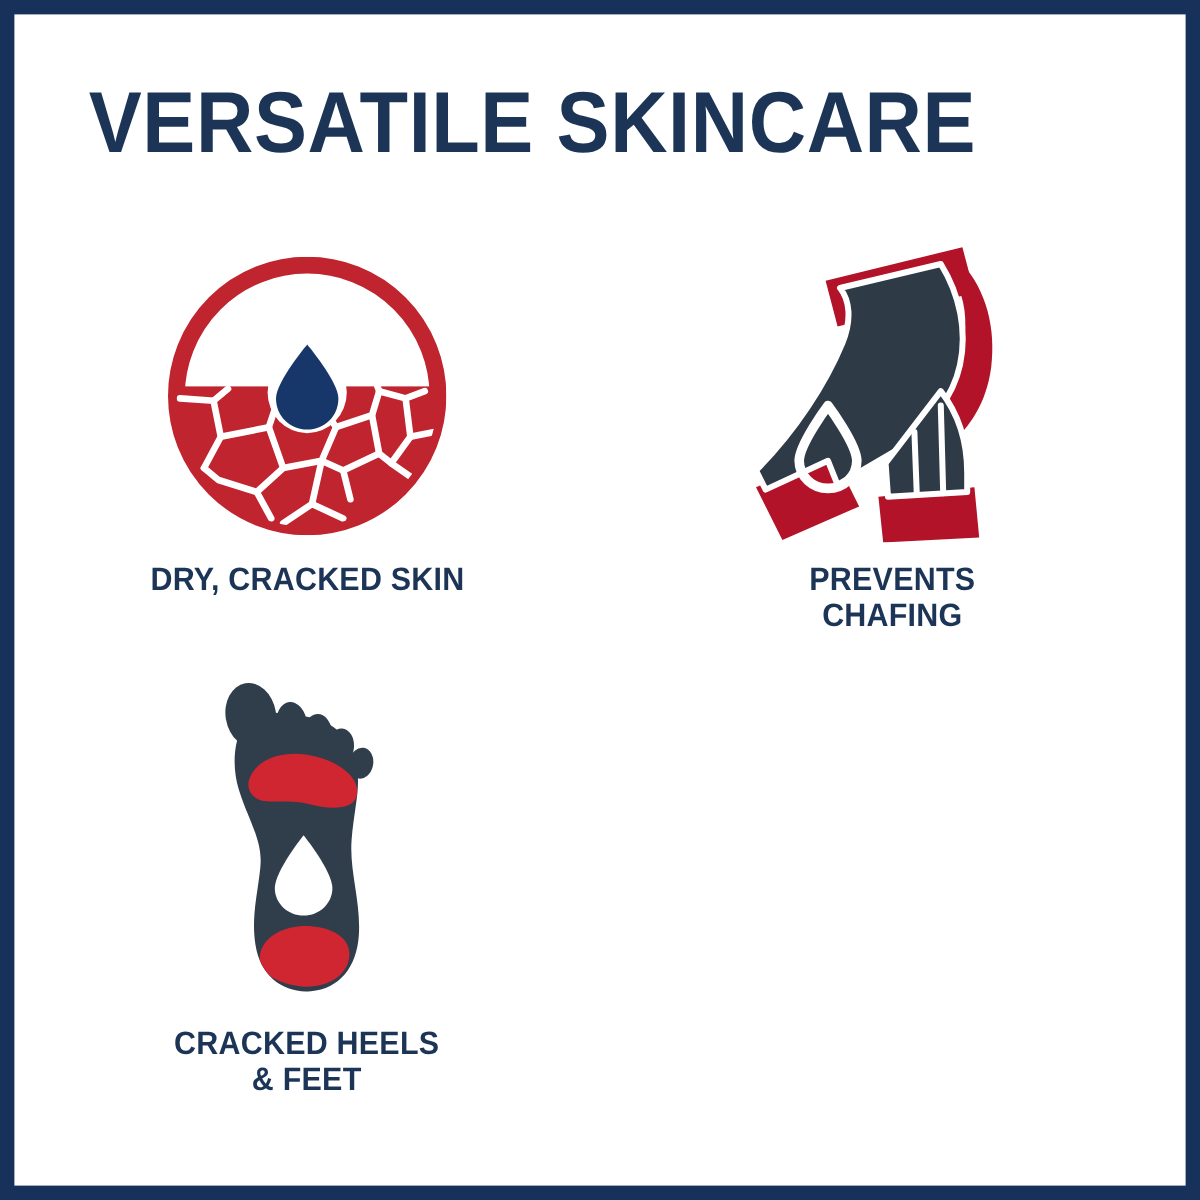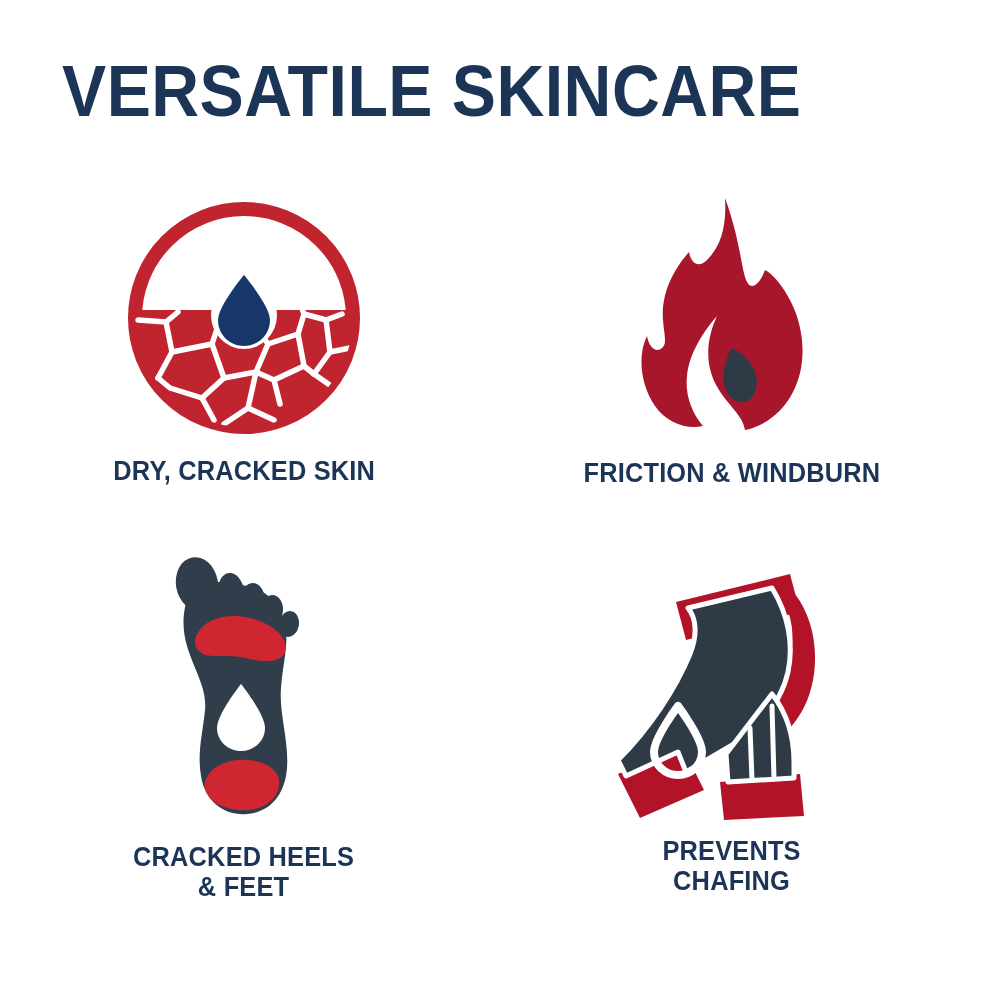--- a/index.html
+++ b/index.html
@@ -13,20 +13,21 @@
     overflow: hidden;
     font-family: "Liberation Sans", sans-serif;
   }
 
   #poster {
     position: relative;
     width: 1000px;
     height: 1000px;
     box-sizing: border-box;
     background: #16315a;
+    padding: 12px;
   }
 
   #poster-inner {
     position: relative;
     width: 100%;
     height: 100%;
     background: #ffffff;
     box-sizing: border-box;
     overflow: hidden;
   }
@@ -143,49 +144,60 @@
 
           <ellipse cx="116" cy="113" rx="33" ry="34" fill="#ffffff"></ellipse>
 
           <path d="M116 73 C116 73 142 104 142 118 C142 133 130 144 116 144 C102 144 90 133 90 118 C90 104 116 73 116 73 Z" fill="#17376b"></path>
         </svg>
         <div class="feature-label">
           <div>DRY, CRACKED SKIN</div>
         </div>
       </div>
 
-      <div class="feature-cell cell-flame">
-        <svg class="feature-icon" width="250" height="250" viewBox="0 0 250 250">
-
-          <path d="M118 8
-                   C120 40 112 58 100 70
-                   C92 78 84 74 82 62
-                   C66 80 54 104 56 130
-                   C57 144 60 152 56 157
-                   C50 164 42 158 40 146
-                   C30 166 34 196 48 216
-                   C60 233 80 240 96 236
-                   C84 222 78 204 80 186
-                   C82 164 96 142 110 126
-                   C98 152 98 178 112 200
-                   C122 216 136 226 138 240
-                   C158 236 176 222 186 202
-                   C200 175 198 140 184 112
-                   C176 96 166 84 158 80
-                   C152 96 144 100 140 92
-                   C134 80 134 52 118 8 Z" fill="#a8162b"></path>
-
-          <path d="M124 158
-                   C118 172 114 186 118 198
-                   C122 210 134 216 142 210
-                   C152 202 152 186 144 174
-                   C138 165 130 160 124 158 Z" fill="#2e3b47"></path>
+
+      <div class="feature-cell cell-shorts">
+        <svg class="feature-icon" width="256" height="262" viewBox="0 0 256 262">
+
+          <path d="M72 44 L186 16 L196 54 L82 82 Z" fill="#b21329"></path>
+
+          <path d="M186 30
+                   C206 52 214 84 210 116
+                   C206 146 192 166 176 180
+                   L160 146
+                   C176 132 186 112 188 90
+                   C190 70 186 52 176 38 Z" fill="#b21329"></path>
+
+          <path d="M14 216 L78 188 L100 232 L36 260 Z" fill="#b21329"></path>
+
+          <path d="M116 224 L196 216 L200 258 L120 262 Z" fill="#b21329"></path>
+
+          <path d="M84 50
+                   L168 30
+                   C184 56 190 86 184 114
+                   C178 142 158 166 130 186
+                   L82 214
+                   L74 194
+                   L22 218
+                   L14 202
+                   C46 170 72 130 86 96
+                   C94 76 92 60 84 50 Z" fill="#2e3b47" stroke="#ffffff" stroke-width="5" stroke-linejoin="round"></path>
+
+          <path d="M122 196 L168 136 C182 154 190 178 190 204 L190 220 L124 224 Z" fill="#2e3b47" stroke="#ffffff" stroke-width="5" stroke-linejoin="round"></path>
+
+          <g stroke="#ffffff" stroke-width="5" stroke-linecap="round">
+            <line x1="146" y1="170" x2="148" y2="222"></line>
+            <line x1="168" y1="148" x2="170" y2="221"></line>
+          </g>
+
+          <path d="M74 148 C74 148 98 180 98 194 C98 207 87 217 74 217 C61 217 50 207 50 194 C50 180 74 148 74 148 Z" fill="none" stroke="#ffffff" stroke-width="8" stroke-linejoin="round"></path>
         </svg>
         <div class="feature-label">
-          <div>FRICTION &amp; WINDBURN</div>
+          <div>PREVENTS</div>
+          <div>CHAFING</div>
         </div>
       </div>
 
       <div class="feature-cell cell-foot">
         <svg class="feature-icon" width="190" height="270" viewBox="0 0 190 270">
           <defs>
             <clipPath id="clipFoot">
               <path d="M42 36
                        C34 52 32 72 38 92
                        C46 118 58 134 56 156
@@ -232,57 +244,15 @@
           </g>
 
           <path d="M92 130 C92 130 116 160 116 174 C116 187 105 197 92 197 C79 197 68 187 68 174 C68 160 92 130 92 130 Z" fill="#ffffff"></path>
         </svg>
         <div class="feature-label">
           <div>CRACKED HEELS</div>
           <div>&amp; FEET</div>
         </div>
       </div>
 
-      <div class="feature-cell cell-shorts">
-        <svg class="feature-icon" width="256" height="262" viewBox="0 0 256 262">
-
-          <path d="M72 44 L186 16 L196 54 L82 82 Z" fill="#b21329"></path>
-
-          <path d="M186 30
-                   C206 52 214 84 210 116
-                   C206 146 192 166 176 180
-                   L160 146
-                   C176 132 186 112 188 90
-                   C190 70 186 52 176 38 Z" fill="#b21329"></path>
-
-          <path d="M14 216 L78 188 L100 232 L36 260 Z" fill="#b21329"></path>
-
-          <path d="M116 224 L196 216 L200 258 L120 262 Z" fill="#b21329"></path>
-
-          <path d="M84 50
-                   L168 30
-                   C184 56 190 86 184 114
-                   C178 142 158 166 130 186
-                   L82 214
-                   L74 194
-                   L22 218
-                   L14 202
-                   C46 170 72 130 86 96
-                   C94 76 92 60 84 50 Z" fill="#2e3b47" stroke="#ffffff" stroke-width="5" stroke-linejoin="round"></path>
-
-          <path d="M122 196 L168 136 C182 154 190 178 190 204 L190 220 L124 224 Z" fill="#2e3b47" stroke="#ffffff" stroke-width="5" stroke-linejoin="round"></path>
-
-          <g stroke="#ffffff" stroke-width="5" stroke-linecap="round">
-            <line x1="146" y1="170" x2="148" y2="222"></line>
-            <line x1="168" y1="148" x2="170" y2="221"></line>
-          </g>
-
-          <path d="M74 148 C74 148 98 180 98 194 C98 207 87 217 74 217 C61 217 50 207 50 194 C50 180 74 148 74 148 Z" fill="none" stroke="#ffffff" stroke-width="8" stroke-linejoin="round"></path>
-        </svg>
-        <div class="feature-label">
-          <div>PREVENTS</div>
-          <div>CHAFING</div>
-        </div>
-      </div>
-
     </div>
   </div>
 </div>
 
 </body></html>

